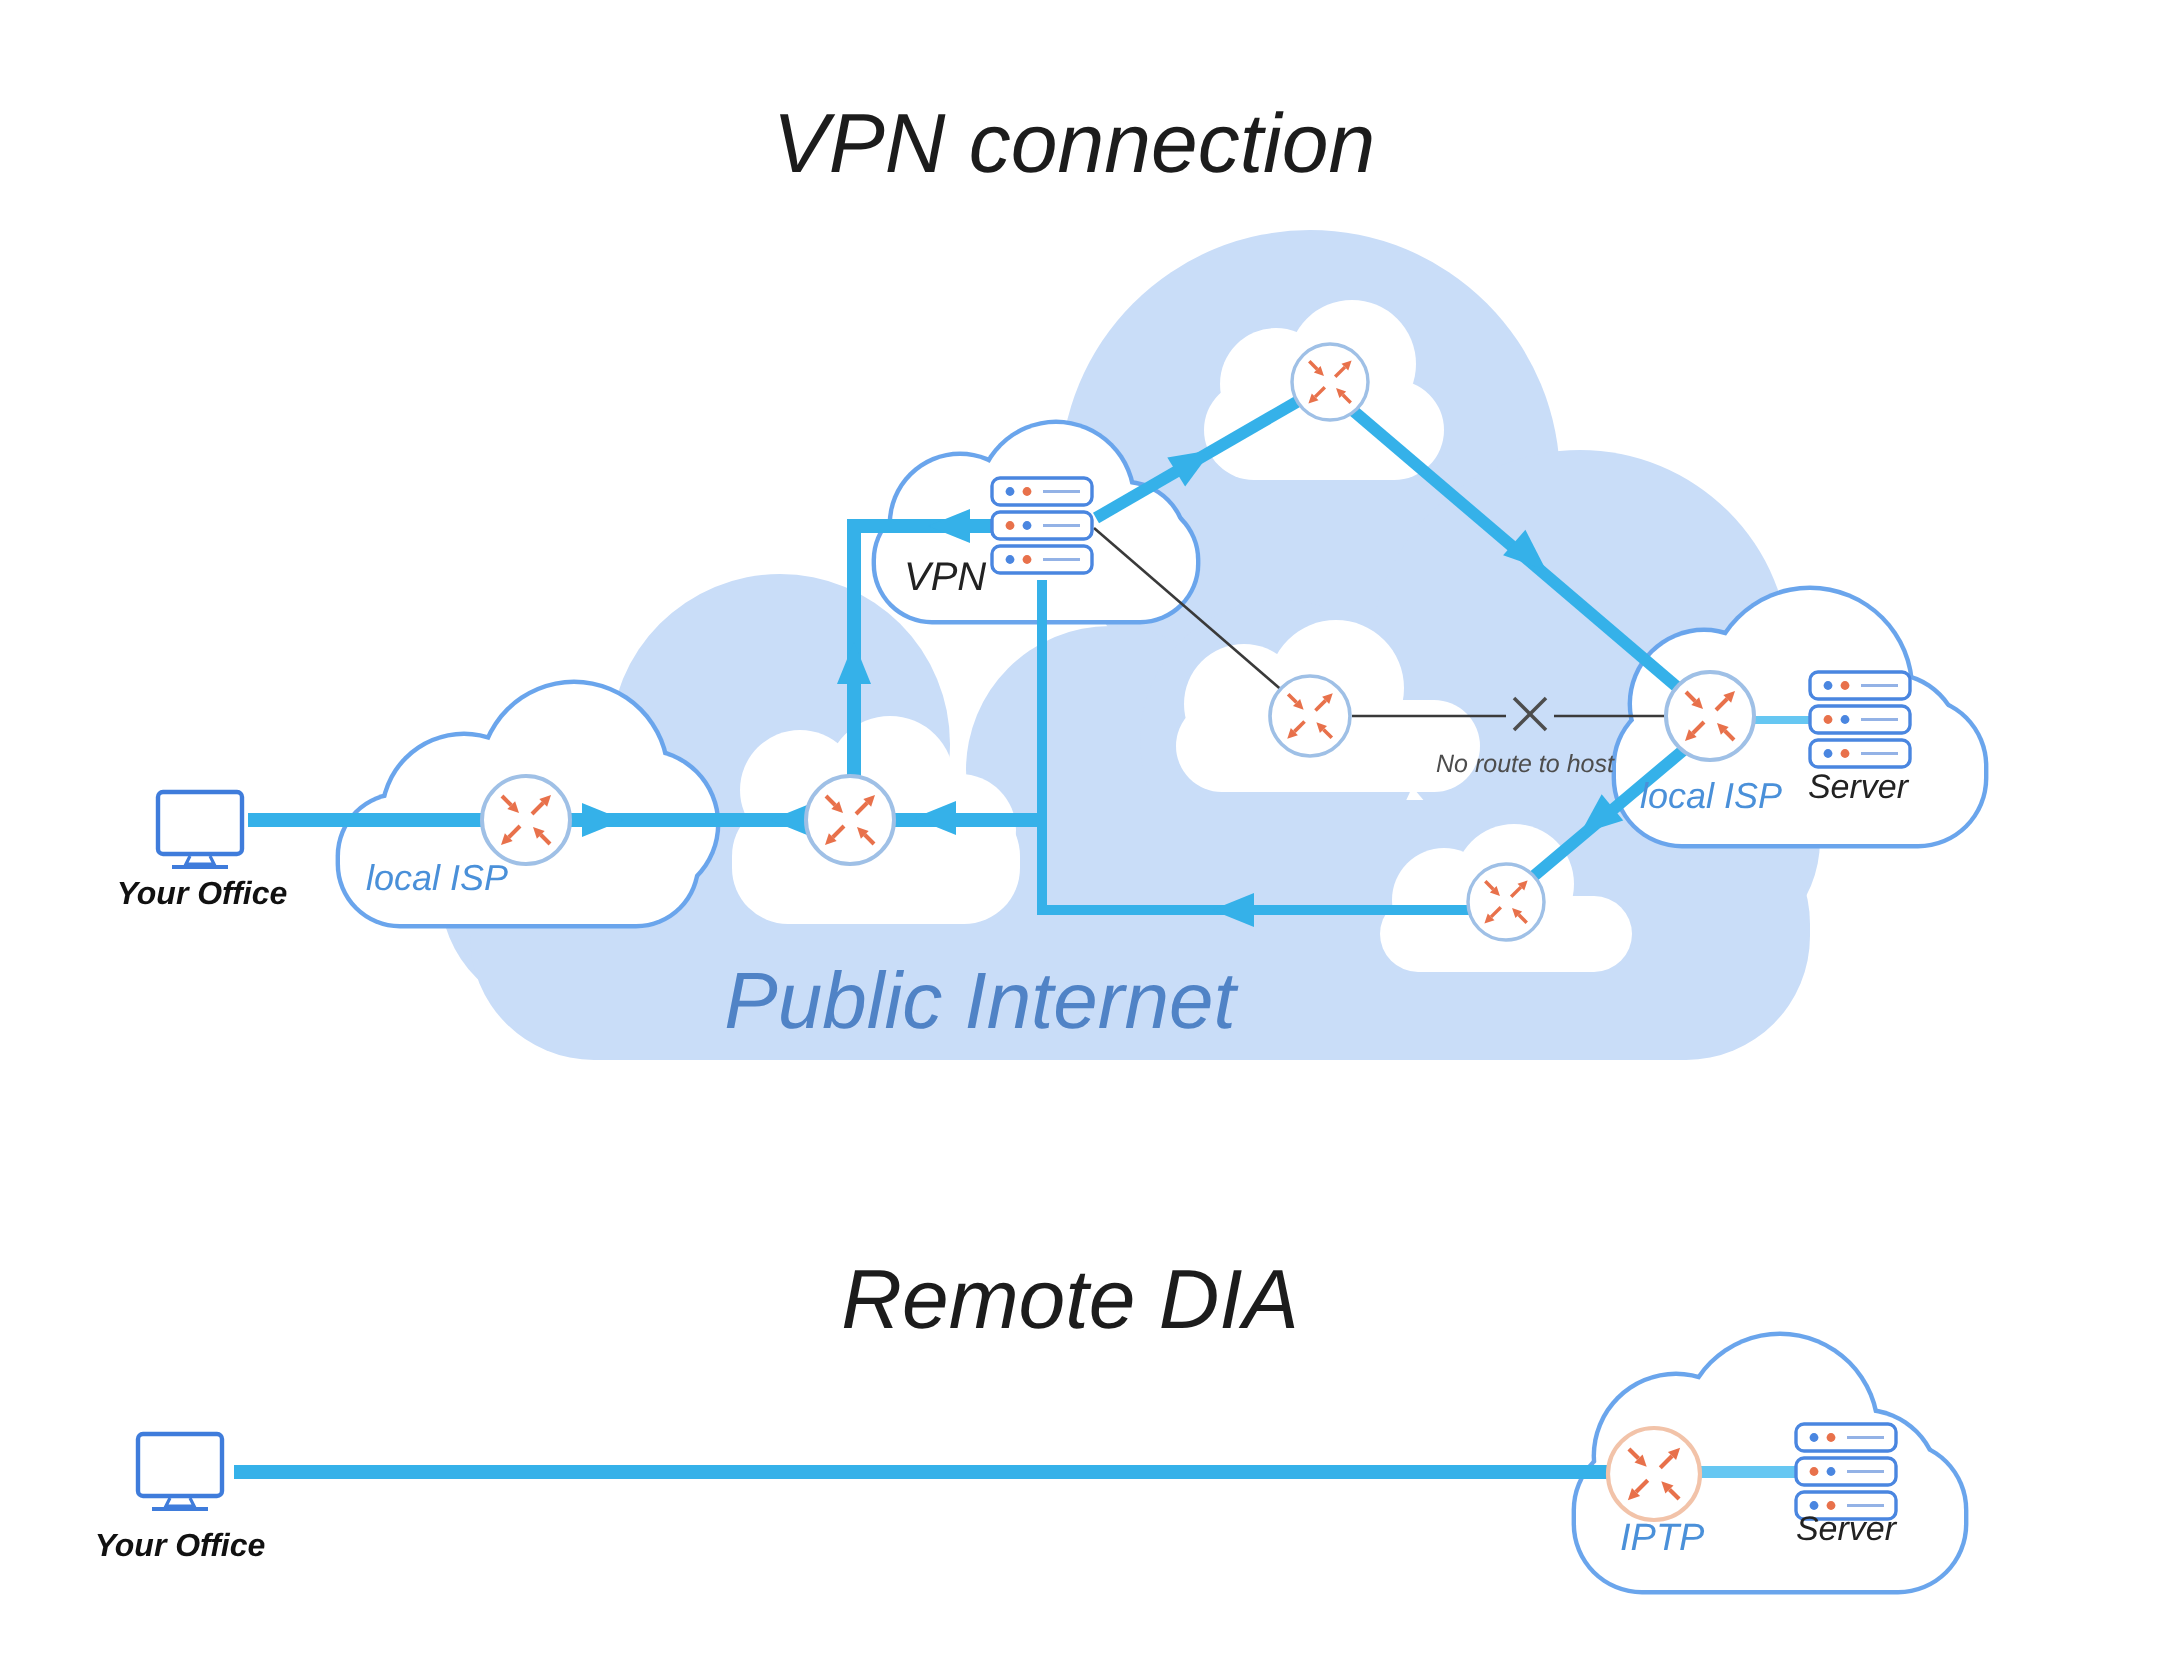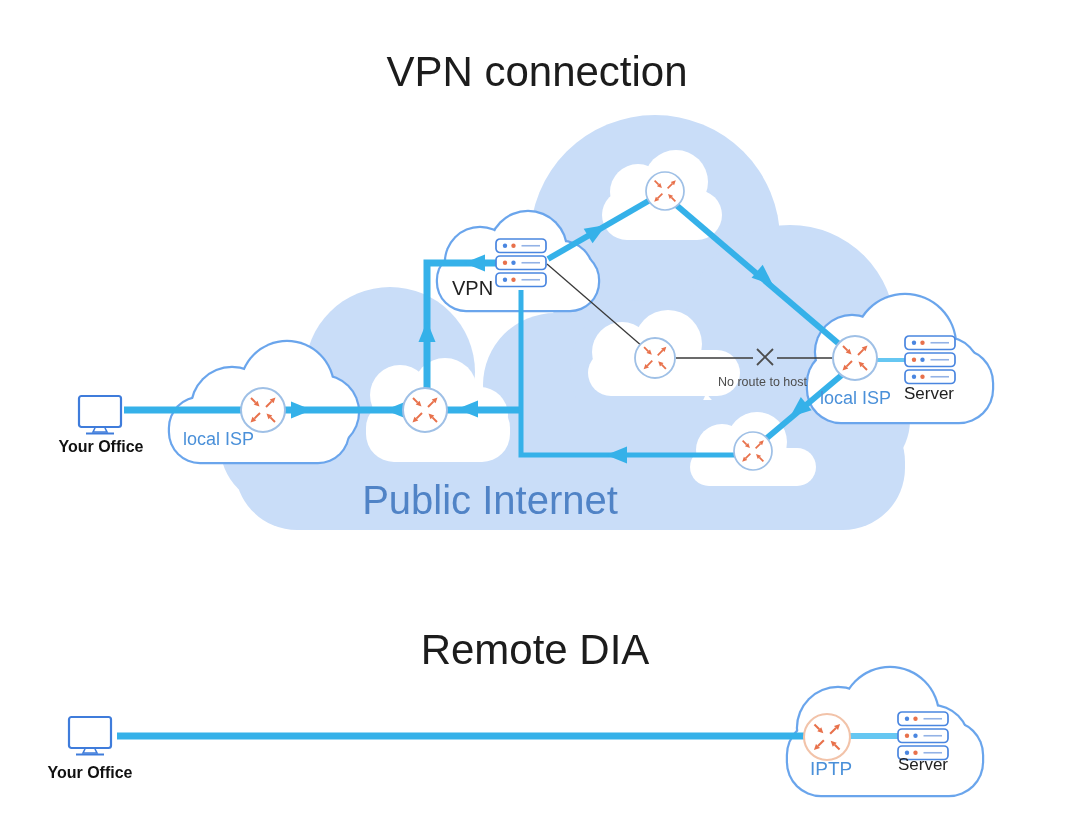--- a/index.html
+++ b/index.html
@@ -1,16 +1,16 @@
 <!DOCTYPE html>
 <html style="--line_blue: #35b1e9; --line_blue_light: #66c7f2; --big_cloud: #c9ddf8; --cloud_white: #ffffff; --cloud_outline: #6aa5ec; --router_ring: #9fc0e6; --router_ring_warm: #f2c3a9; --router_arrow: #e8714b; --server_border: #4a86e0; --server_line: #93b2e6; --server_dot_blue: #4a86e0; --server_dot_orange: #e8714b; --monitor_blue: #3f7cdb; --label_blue: #4a90d9; --internet_text: #5083c6; --title_text: #1c1c1c; --gray_text: #4d4d4d; --black_line: #3a3a3a;"><head>
 <meta charset="utf-8">
 <style>
   html,body{margin:0;padding:0;background:#ffffff;}
-  .stage{position:relative;width:1080px;height:840px;background:#ffffff;overflow:hidden;}
+  .stage{position:relative;width:1080px;height:840px;background:#ffffff;overflow:hidden;font-style:italic;}
   svg{font-family:"Liberation Sans", sans-serif;}
   .t-title{font-size:42px;font-weight:300;fill:var(--title_text);}
   .t-internet{font-size:40px;font-weight:300;fill:var(--internet_text);}
   .t-office{font-size:16px;font-weight:700;fill:#111111;}
   .t-blue{font-size:18px;fill:var(--label_blue);}
   .t-blue-lg{font-size:19px;fill:var(--label_blue);}
   .t-black20{font-size:20px;fill:#222222;}
   .t-server{font-size:17px;fill:#222222;}
   .t-gray{font-size:12.5px;fill:var(--gray_text);}
 </style>

